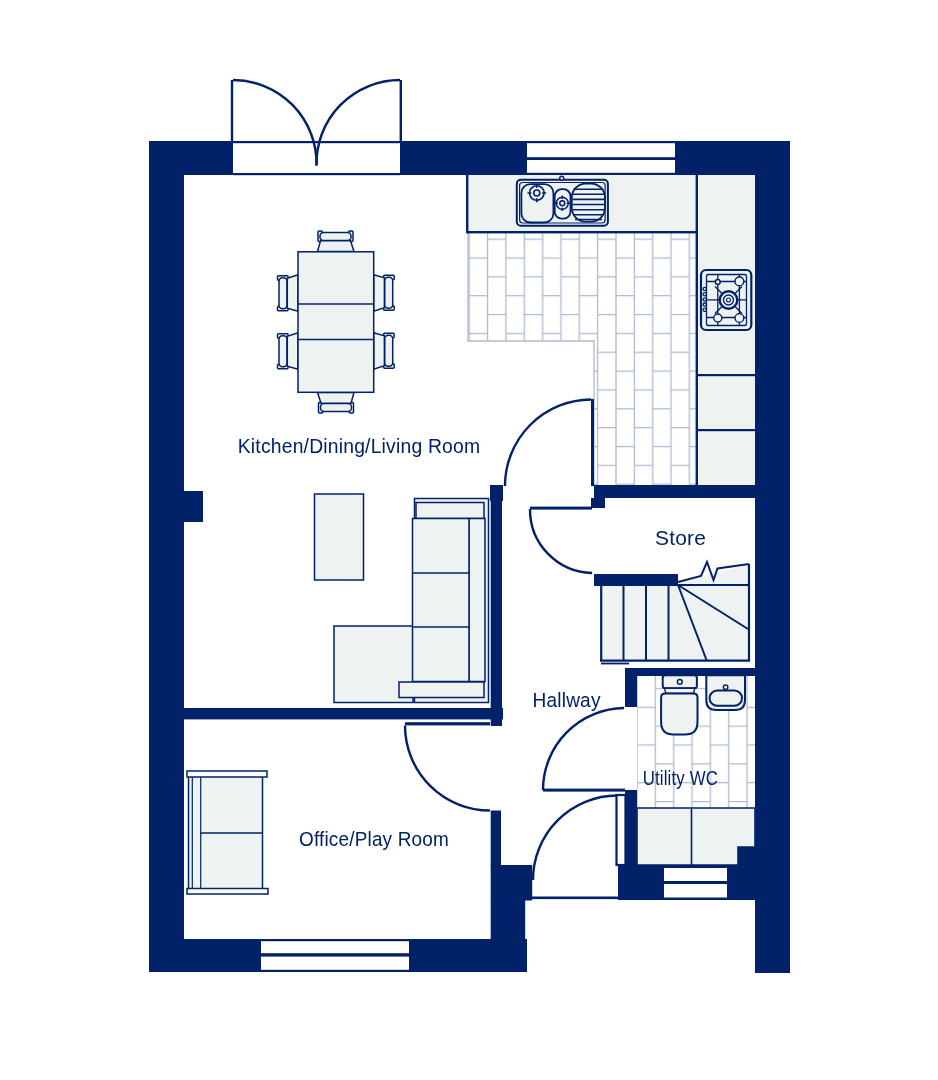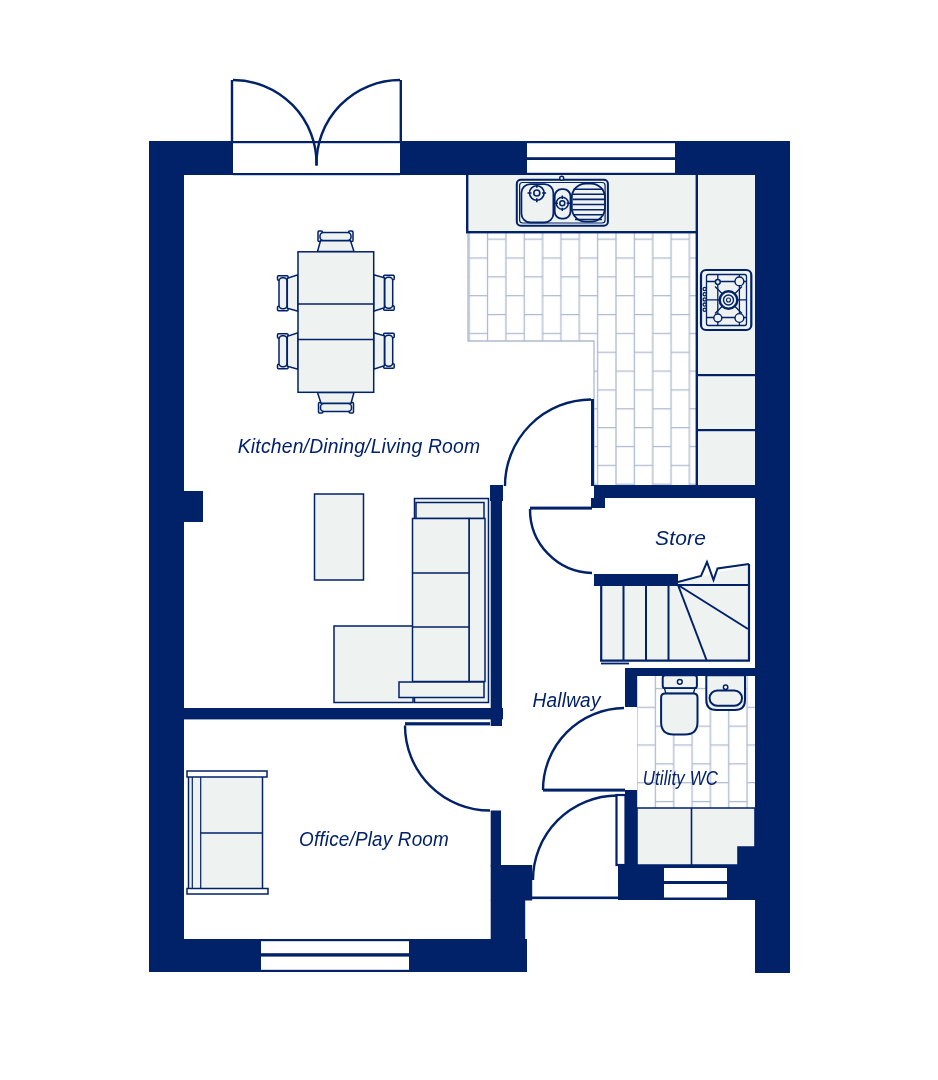--- a/index.html
+++ b/index.html
@@ -1,16 +1,16 @@
 <!DOCTYPE html>
 <html><head>
 <meta charset="utf-8">
 <style>
 html,body{margin:0;padding:0;background:#ffffff;}
-#wrap{width:938px;height:1080px;position:relative;overflow:hidden;font-style:italic;}
+#wrap{width:938px;height:1080px;position:relative;overflow:hidden;}
 text{font-family:"Liberation Sans",sans-serif;fill:#012169;}
 </style>
 </head>
 <body>
 <div id="wrap">
 <svg width="938" height="1080" viewBox="0 0 938 1080">
 <defs>
 <pattern id="tileA" width="36.7" height="37.7" patternUnits="userSpaceOnUse" patternTransform="translate(469.2,219.7)">
   <path d="M0,0V37.7M18.35,0V37.7M36.7,0V37.7" stroke="#aeb9d1" stroke-width="1.3" fill="none"></path>
   <path d="M0,0.7H18.35M18.35,19.55H36.7" stroke="#aeb9d1" stroke-width="1.3" fill="none"></path>

